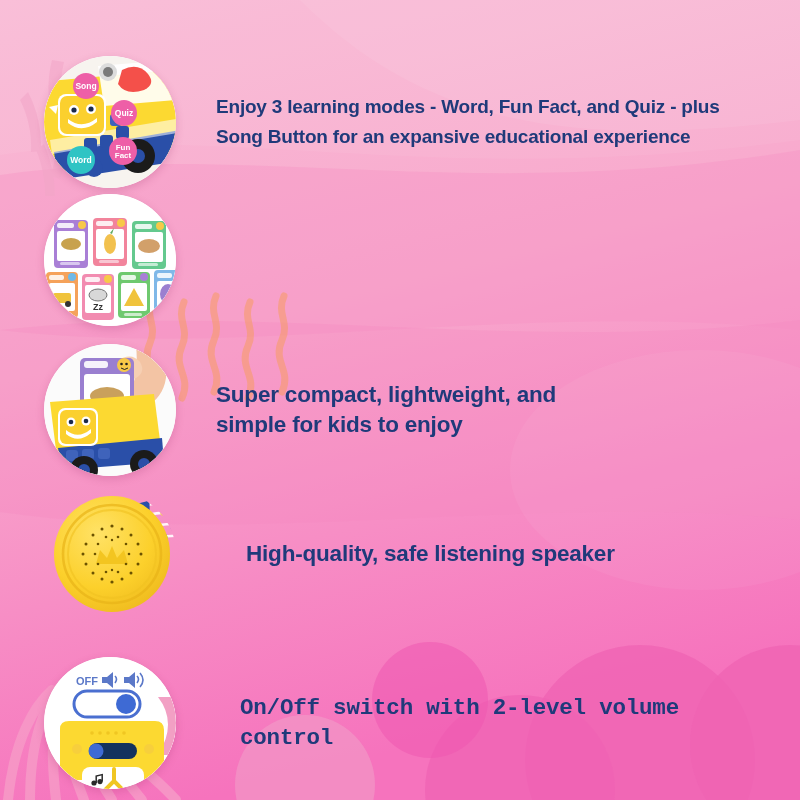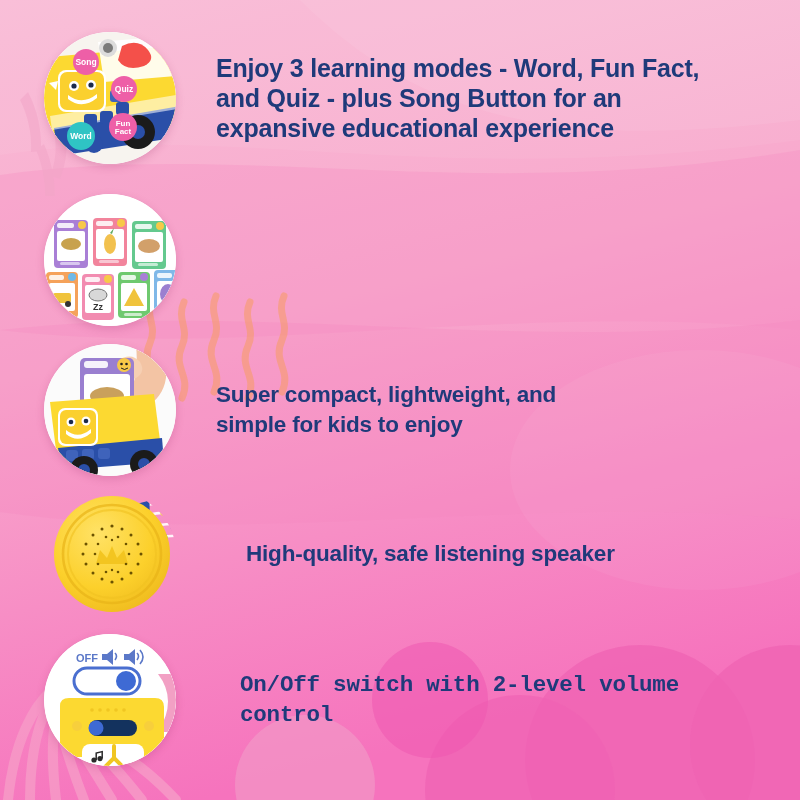--- a/index.html
+++ b/index.html
@@ -36,38 +36,38 @@
   .feature-text .bold {
     font-weight:bold;
     display:block;
   }
   .feature-text .sub {
     font-weight:normal;
     display:block;
   }
 
   
-  #row-1 { left:44px; top:32px;  }
+  #row-1 { left:44px; top:56px;  }
   #row-1 .thumb { width:132px; height:132px; }
-  #row-1 .feature-text { margin-left:40px; font-size:25px; line-height:30px; width:520px; }
+  #row-1 .feature-text { margin-left:40px; font-size:19px; line-height:30px; width:520px; }
 
   #row-2 { left:44px; top:194px; }
   #row-2 .thumb { width:132px; height:132px; }
   #row-2 .feature-text { margin-left:40px; font-size:22.5px; line-height:30px; width:560px; }
   #row-2 .sub { font-size:20.5px; line-height:27px; }
 
   #row-3 { left:44px; top:344px; }
   #row-3 .thumb { width:132px; height:132px; }
   #row-3 .feature-text { margin-left:40px; font-size:22.5px; line-height:30px; width:400px; }
 
   #row-4 { left:52px; top:492px; }
   #row-4 .thumb { width:124px; height:124px; border-radius:50%; box-shadow:none; background:transparent; }
   #row-4 .feature-text { margin-left:70px; font-size:22.5px; line-height:30px; width:460px; }
 
-  #row-5 { left:44px; top:634px; }
+  #row-5 { left:44px; top:657px; }
   #row-5 .thumb { width:132px; height:132px; }
   #row-5 .feature-text { margin-left:64px; font-size:22.5px; line-height:30px; width:520px;font-family:Liberation Mono, monospace; }
 
   .badge-text { font-weight:bold; fill:#fff; }
 </style>
 </head>
 <body>
 
 <svg id="bg" width="800" height="800" viewBox="0 0 800 800">
   <defs>

